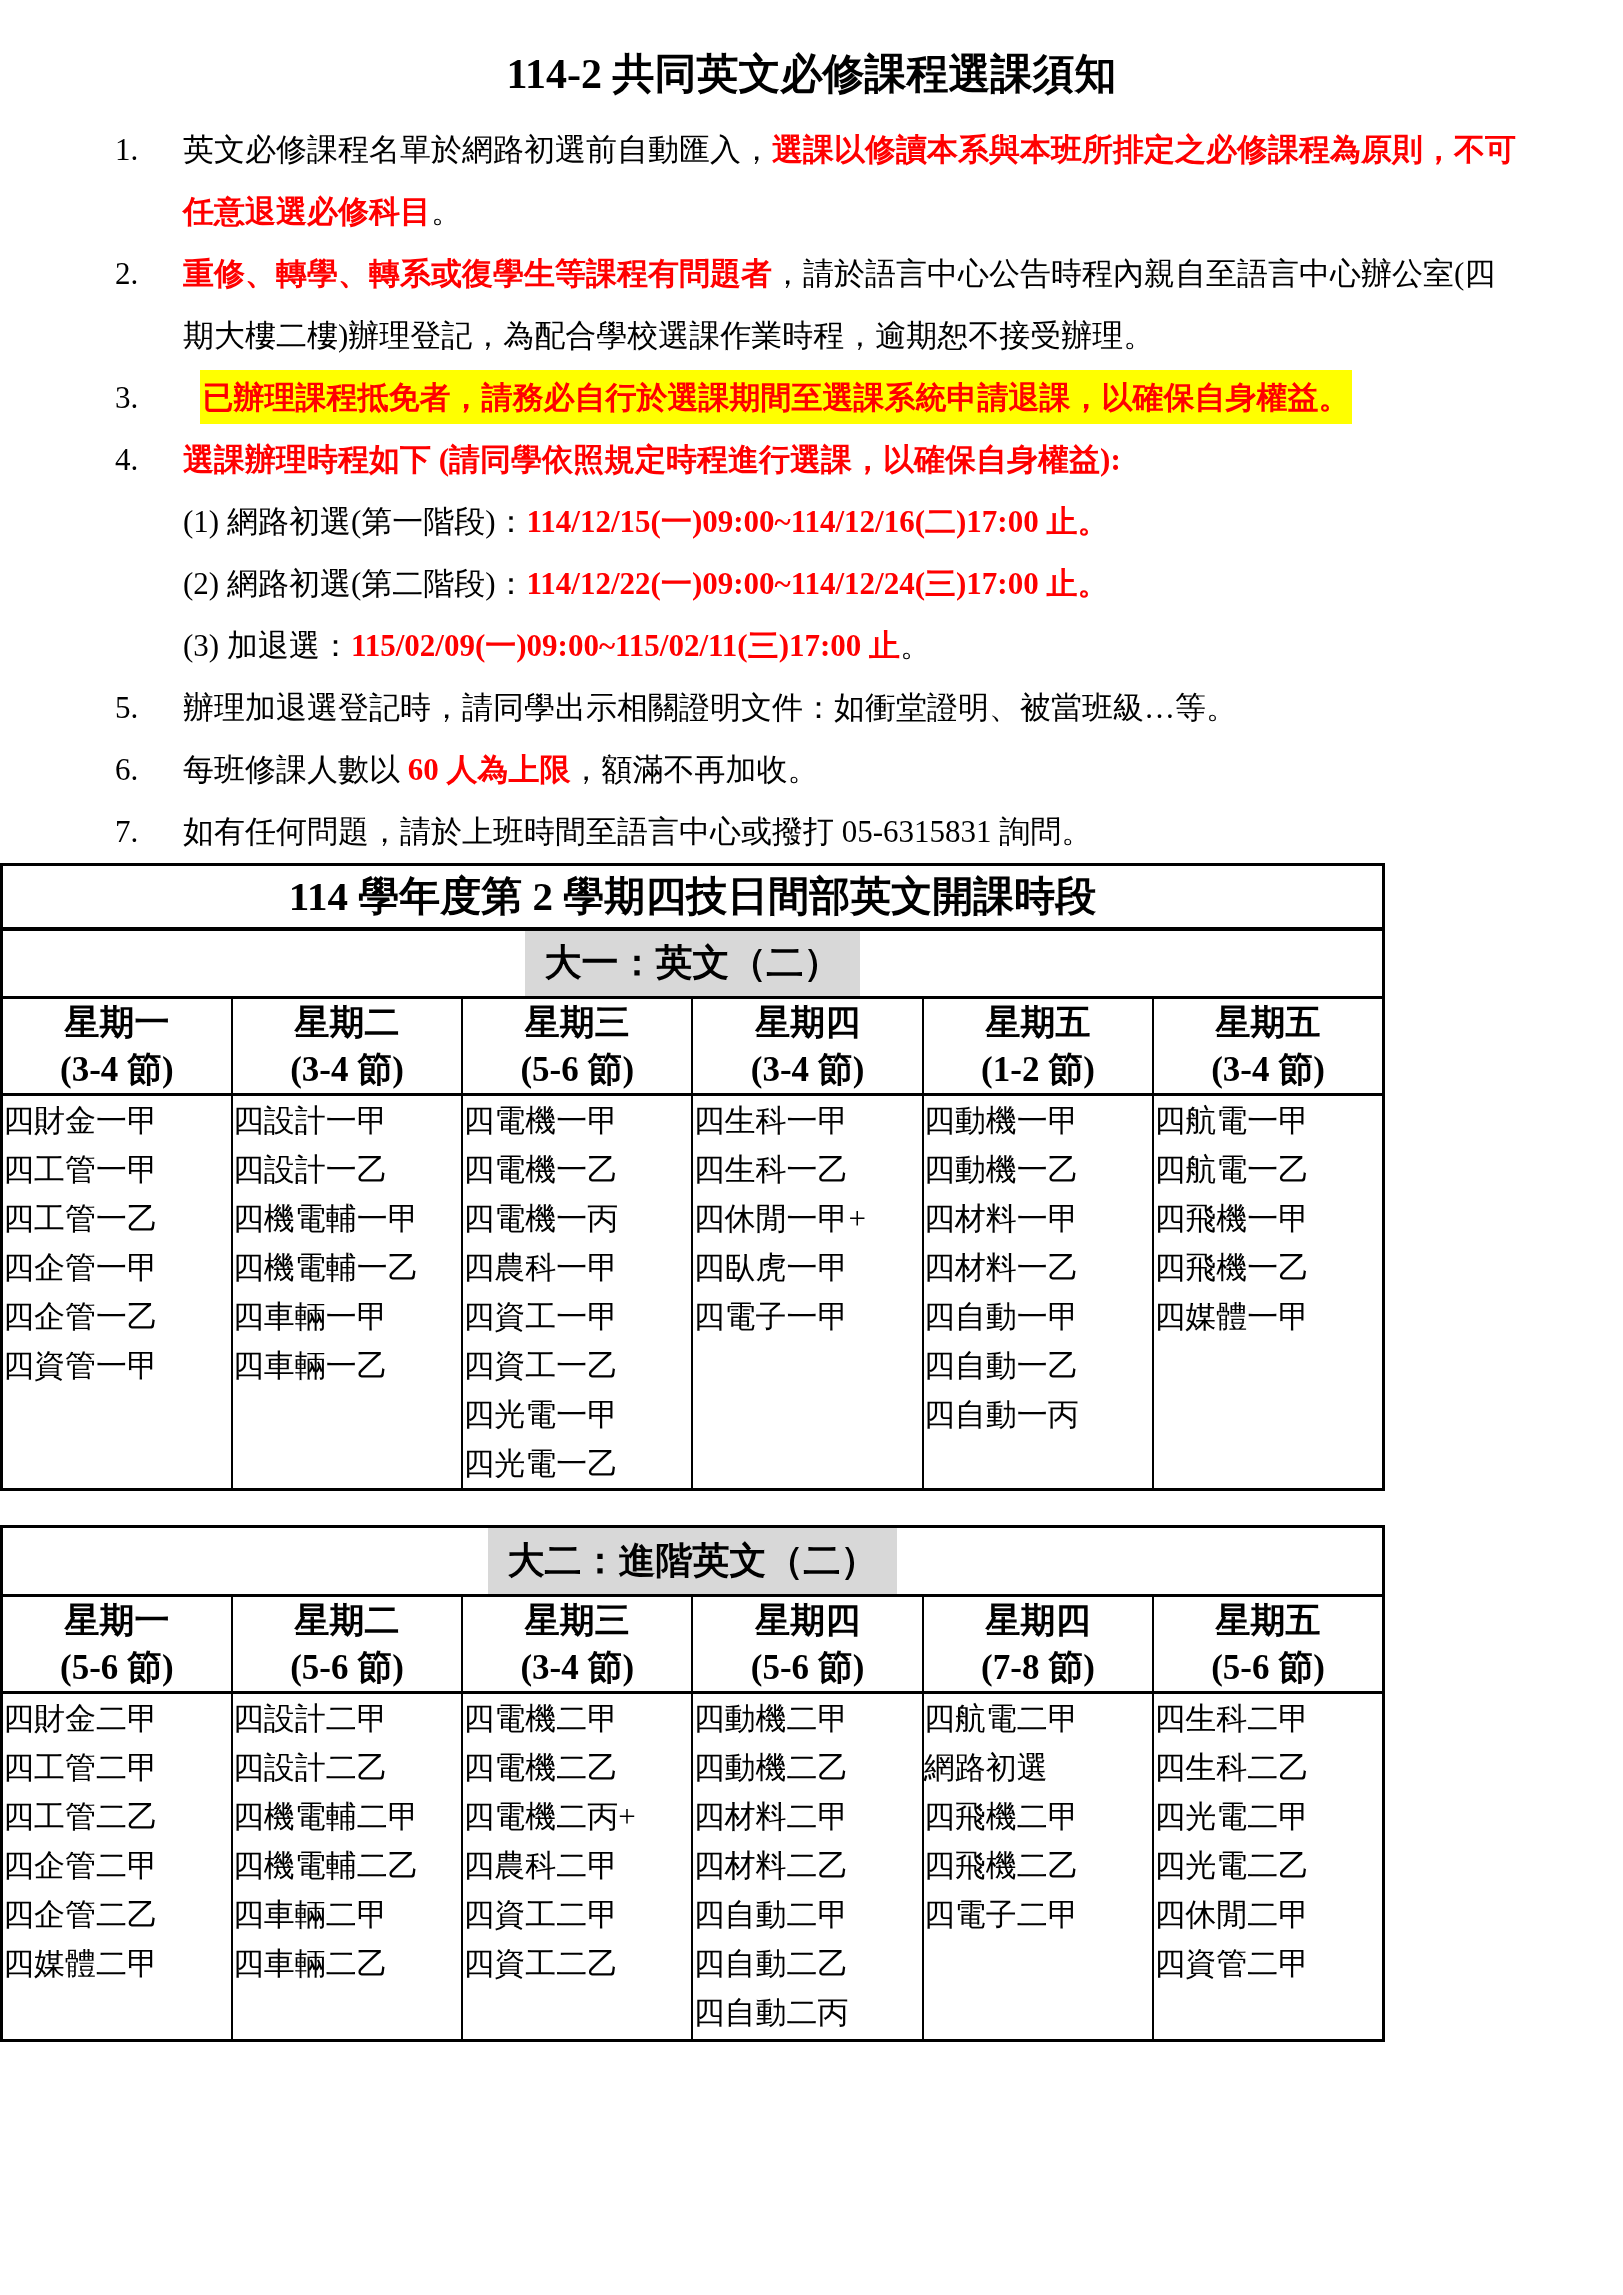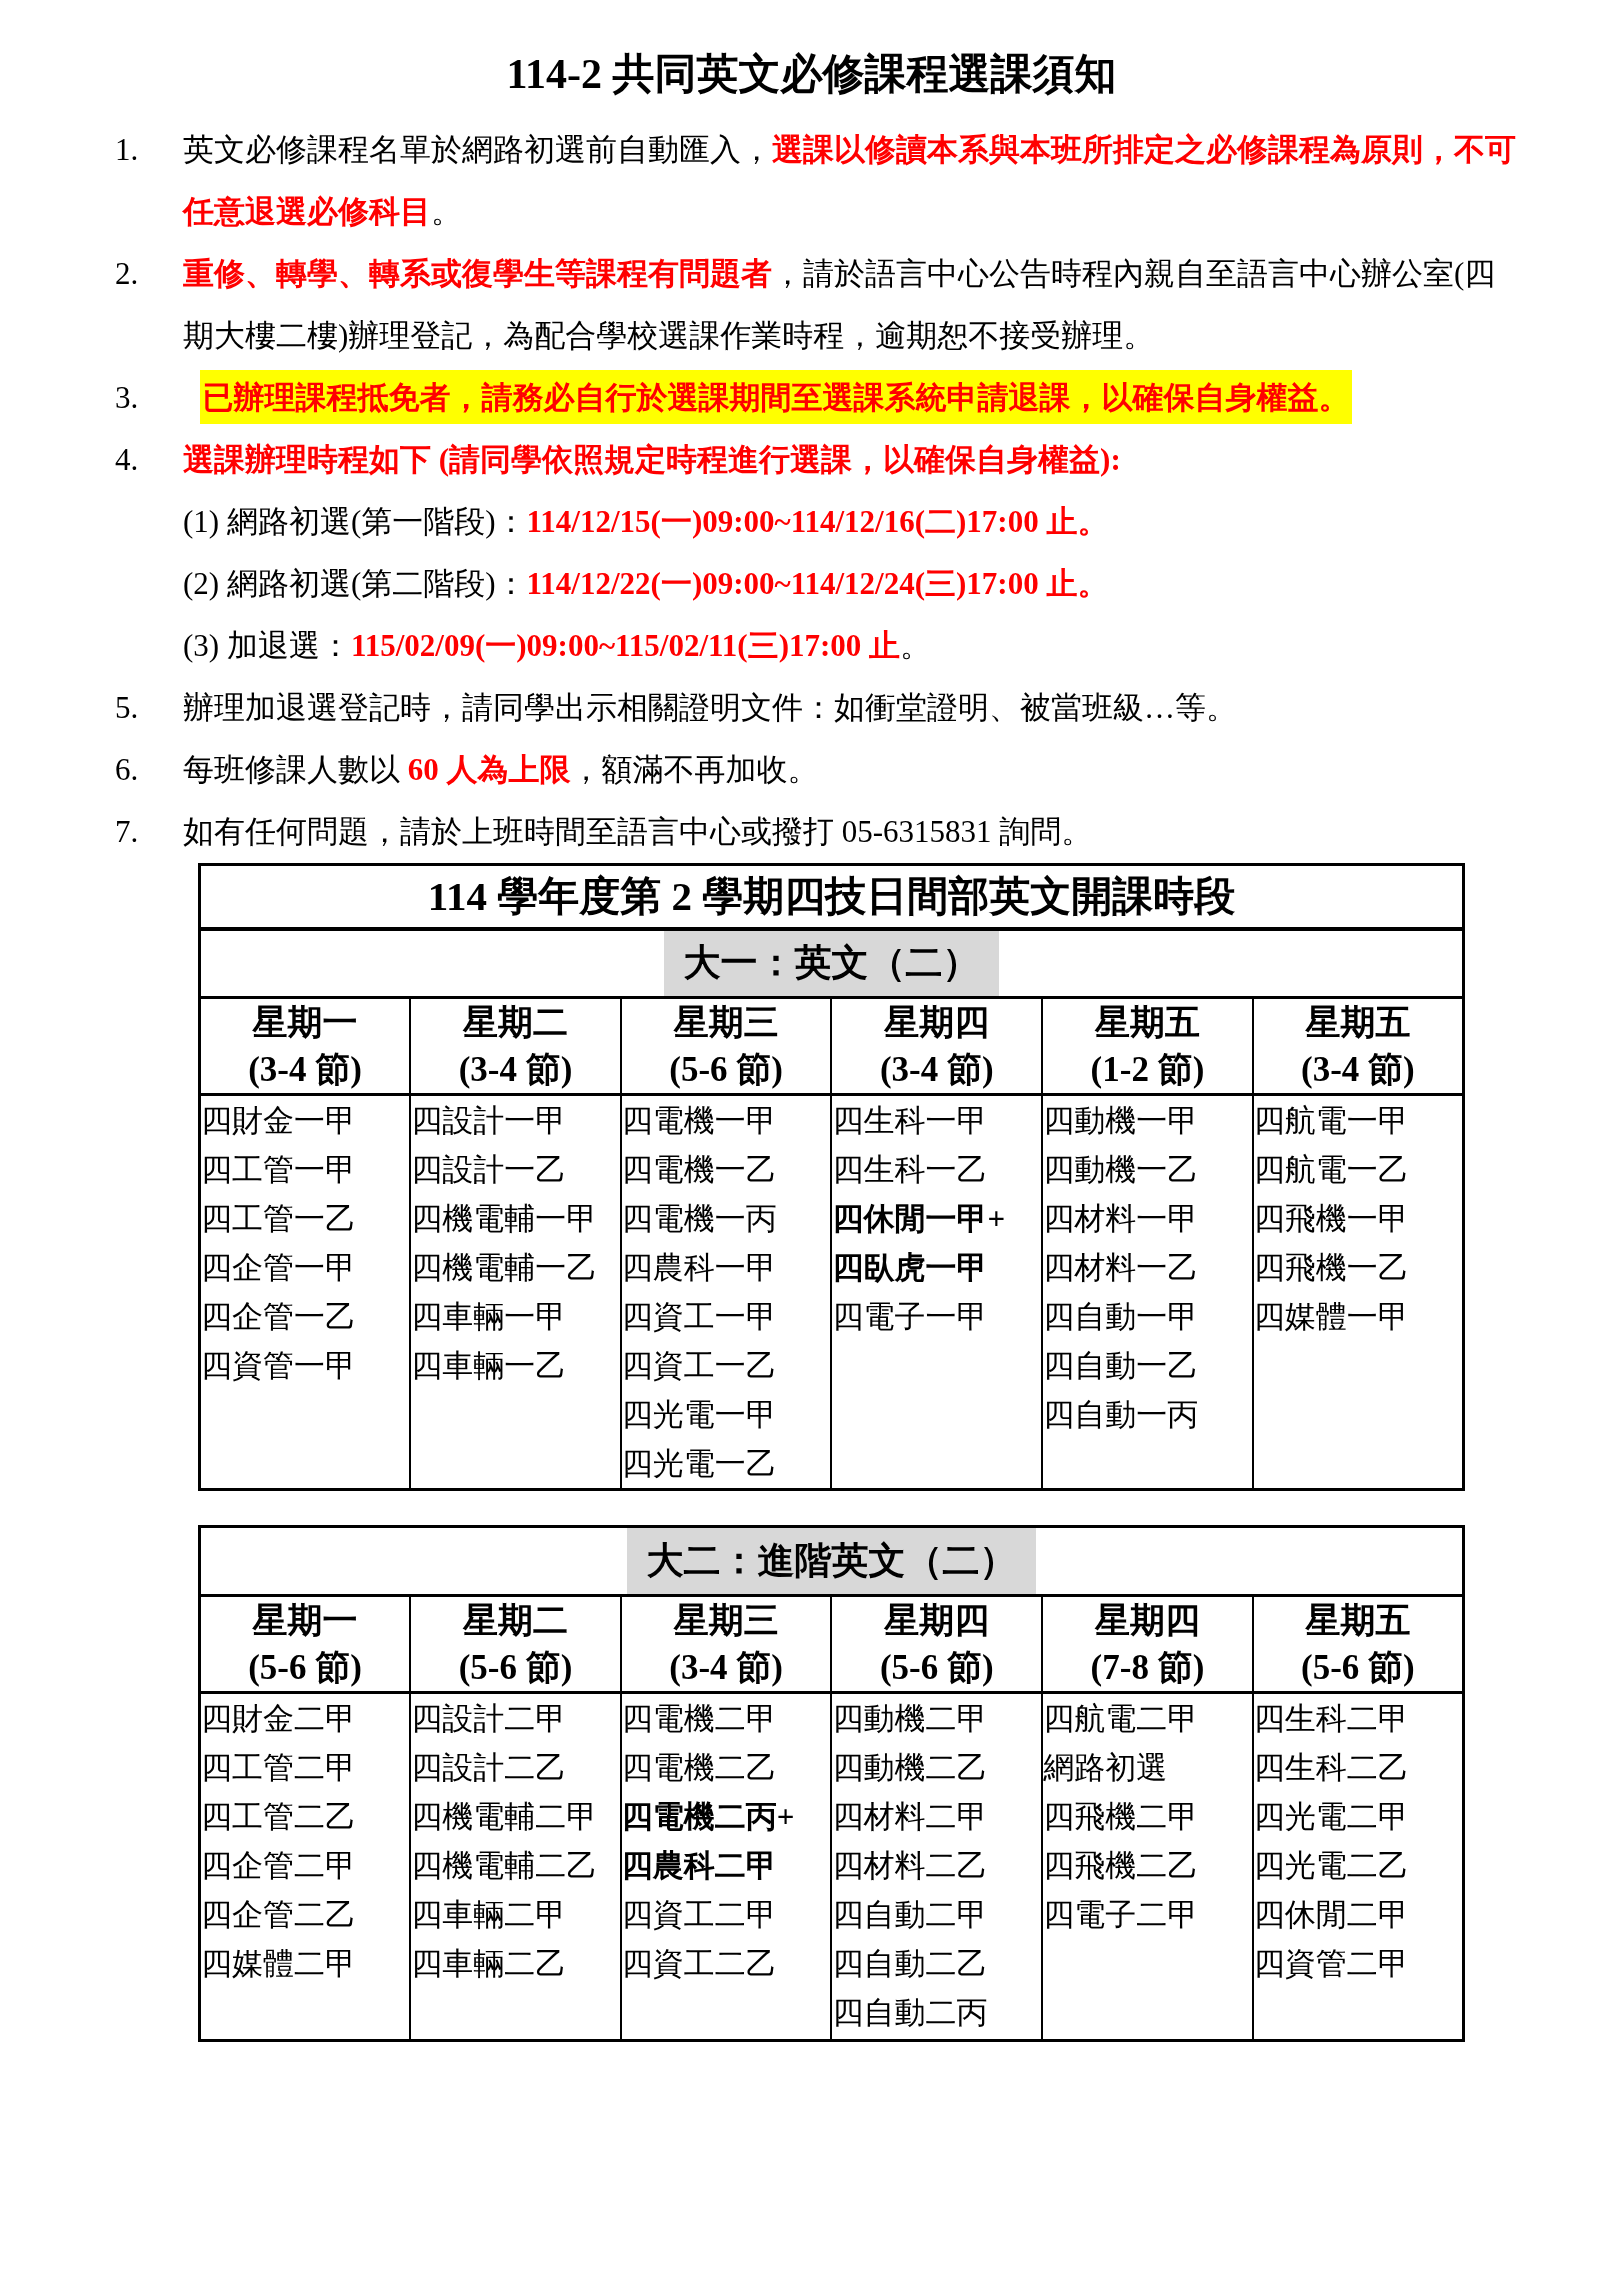--- a/index.html
+++ b/index.html
@@ -17,21 +17,21 @@
   .notes{margin:0;}
   .note{display:flex;padding-left:115px;font-size:31px;line-height:62px;}
   .note .num{width:68px;flex:none;}
   .note .content{width:1336px;}
   .red{color:#ff0000;font-weight:bold;}
   .hl{background:#ffff00;padding:9.8px 2.6px;margin-left:17px;}
   .subline{}
   
   .sched{
     border-collapse:collapse;table-layout:fixed;
-    margin-left:198px;width:1267px;border:3.9px solid #000;
+    width:1385px;border:3.9px solid #000;
   }
   .sched td{padding:0;}
   .ttl{
     font-size:41px;font-weight:bold;text-align:center;
     height:61px;border-bottom:4.6px solid #000;
   }
   .subr{text-align:center;height:65px;border-bottom:3.9px solid #000;}
   .subhl{
     display:inline-block;background:#d8d8d8;
     font-size:37px;font-weight:bold;padding:7.9px 19.6px;
@@ -43,21 +43,21 @@
   }
   .hcell:first-child{border-left:none;}
   .ccell{
     border-left:2px solid #000;vertical-align:top;text-align:left;
     padding:9.2px 0 11.8px 0;
   }
   .ccell:first-child{border-left:none;}
   .t1 .ccell{height:390px;}
   .t2 .ccell{height:345px;}
   .cls{font-size:31px;line-height:49px;}
-  .cls.b{font-weight:bold;}
+  .cls.b{font-weight:normal;}
   .table-gap{height:34px;}
 </style>
 </head>
 <body>
 
 <div class="doc">
 
   <h1 class="main-title">114-2 共同英文必修課程選課須知</h1>
 
   <div class="notes">

